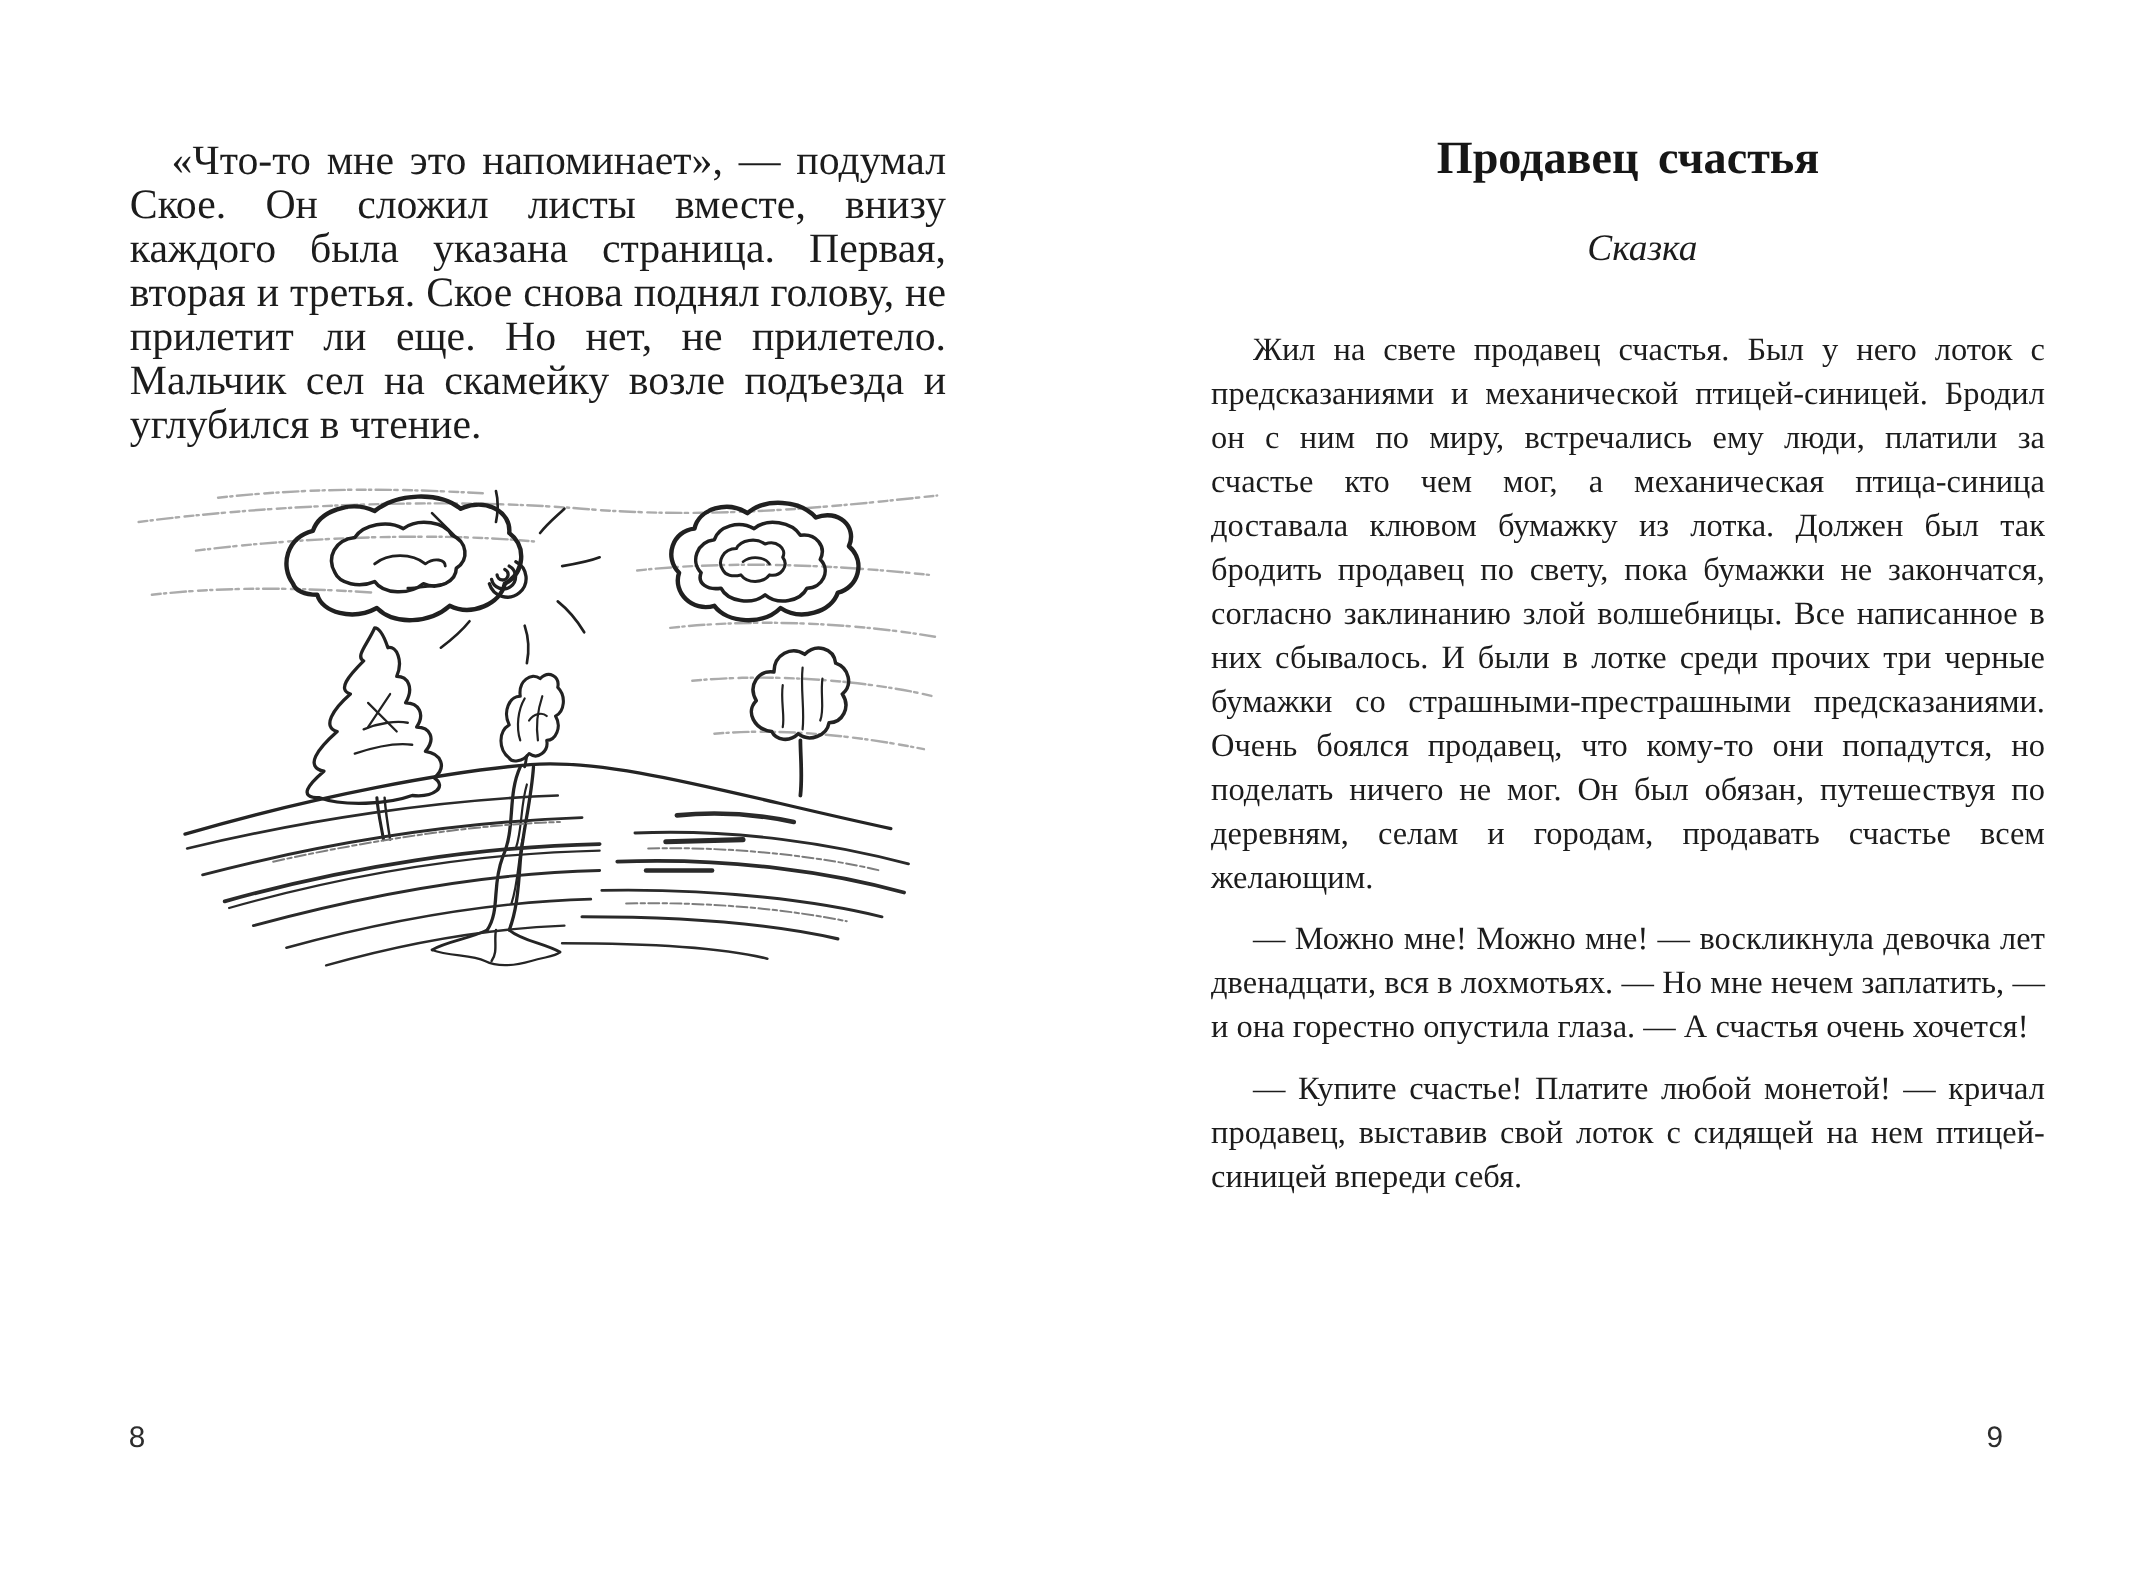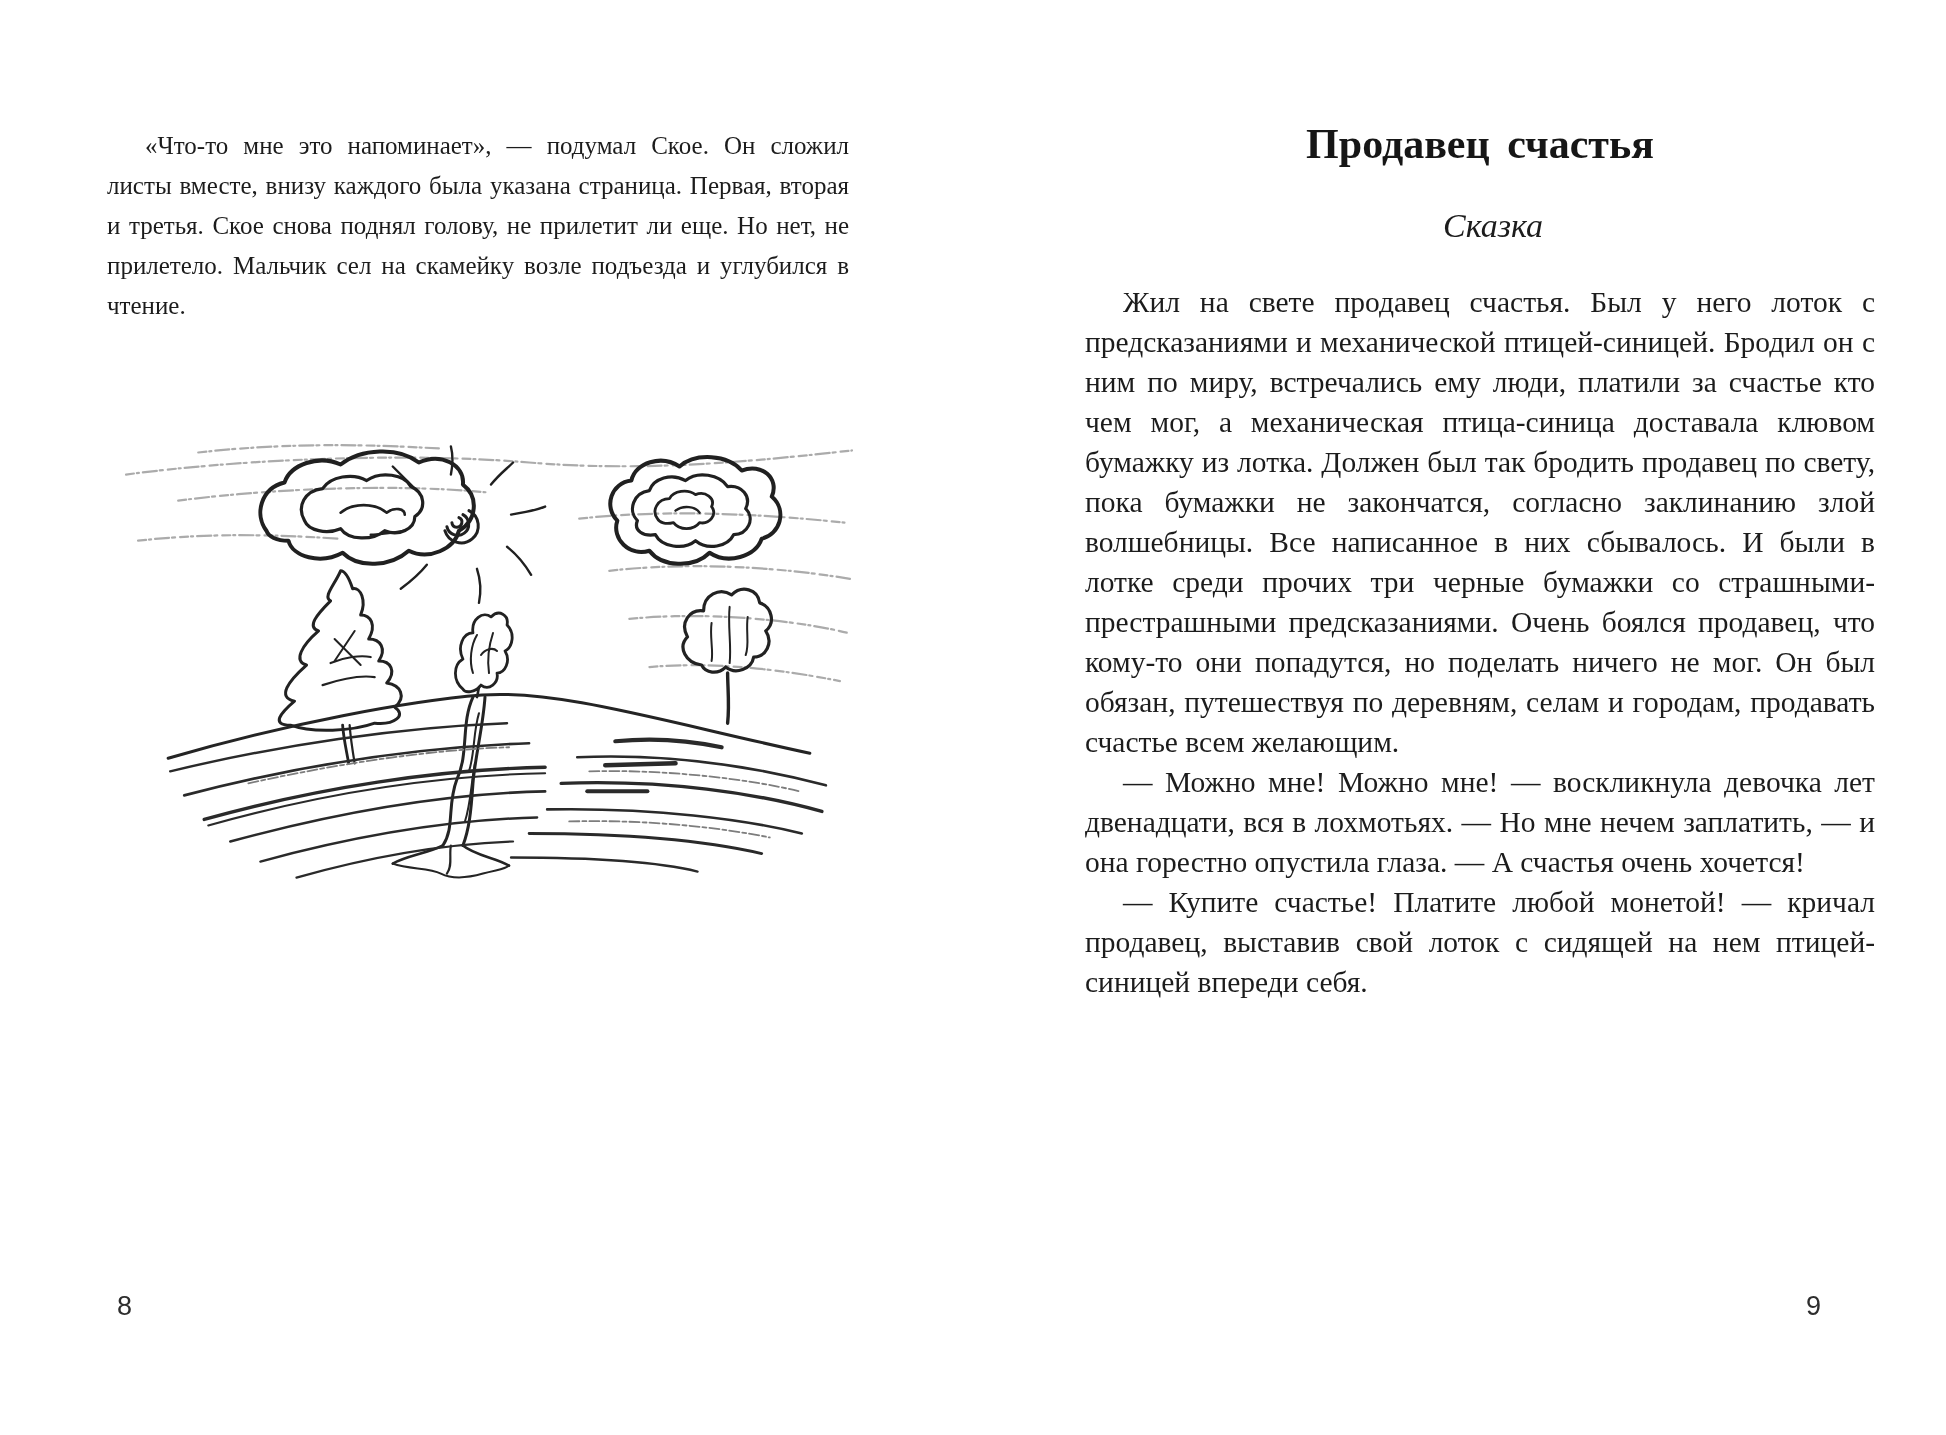--- a/index.html
+++ b/index.html
@@ -11,23 +11,23 @@
     font-family: "Liberation Serif", "DejaVu Serif", serif;
     color: #1c1c1c;
     overflow: hidden;
   }
   .page { position: absolute; top: 0; height: 100%; }
   #page-left  { left: 0;     width: 973px; }
   #page-right { left: 973px; width: 973px; }
 
   .left-text {
     position: absolute;
-    left: 107px; top: 126px;
+    left: 118px; top: 126px;
     width: 742px;
-    font-size: 25px;
+    font-size: 38px;
     line-height: 40px;
     text-align: justify;
     text-indent: 38px;
     margin: 0;
   }
 
   .illustration {
     position: absolute;
     left: 108px; top: 422px;
     width: 762px; height: 462px;
@@ -60,21 +60,21 @@
     color: #1c1c1c;
   }
   .right-body {
     position: absolute;
     left: 112px; top: 282px;
     width: 790px;
     font-size: 29.5px;
     line-height: 40px;
     text-align: justify;
   }
-  .right-body p { margin: 0; text-indent: 38px; }
+  .right-body p { margin: 16px; text-indent: 38px; }
 
   .page-number {
     position: absolute;
     font-family: "Liberation Sans", "DejaVu Sans", sans-serif;
     font-size: 27px;
     font-weight: 400;
     color: #2d2d2d;
   }
   #pn-left  { left: 117px;  top: 1291px; }
   #pn-right { left: 833px;  top: 1291px; } 

